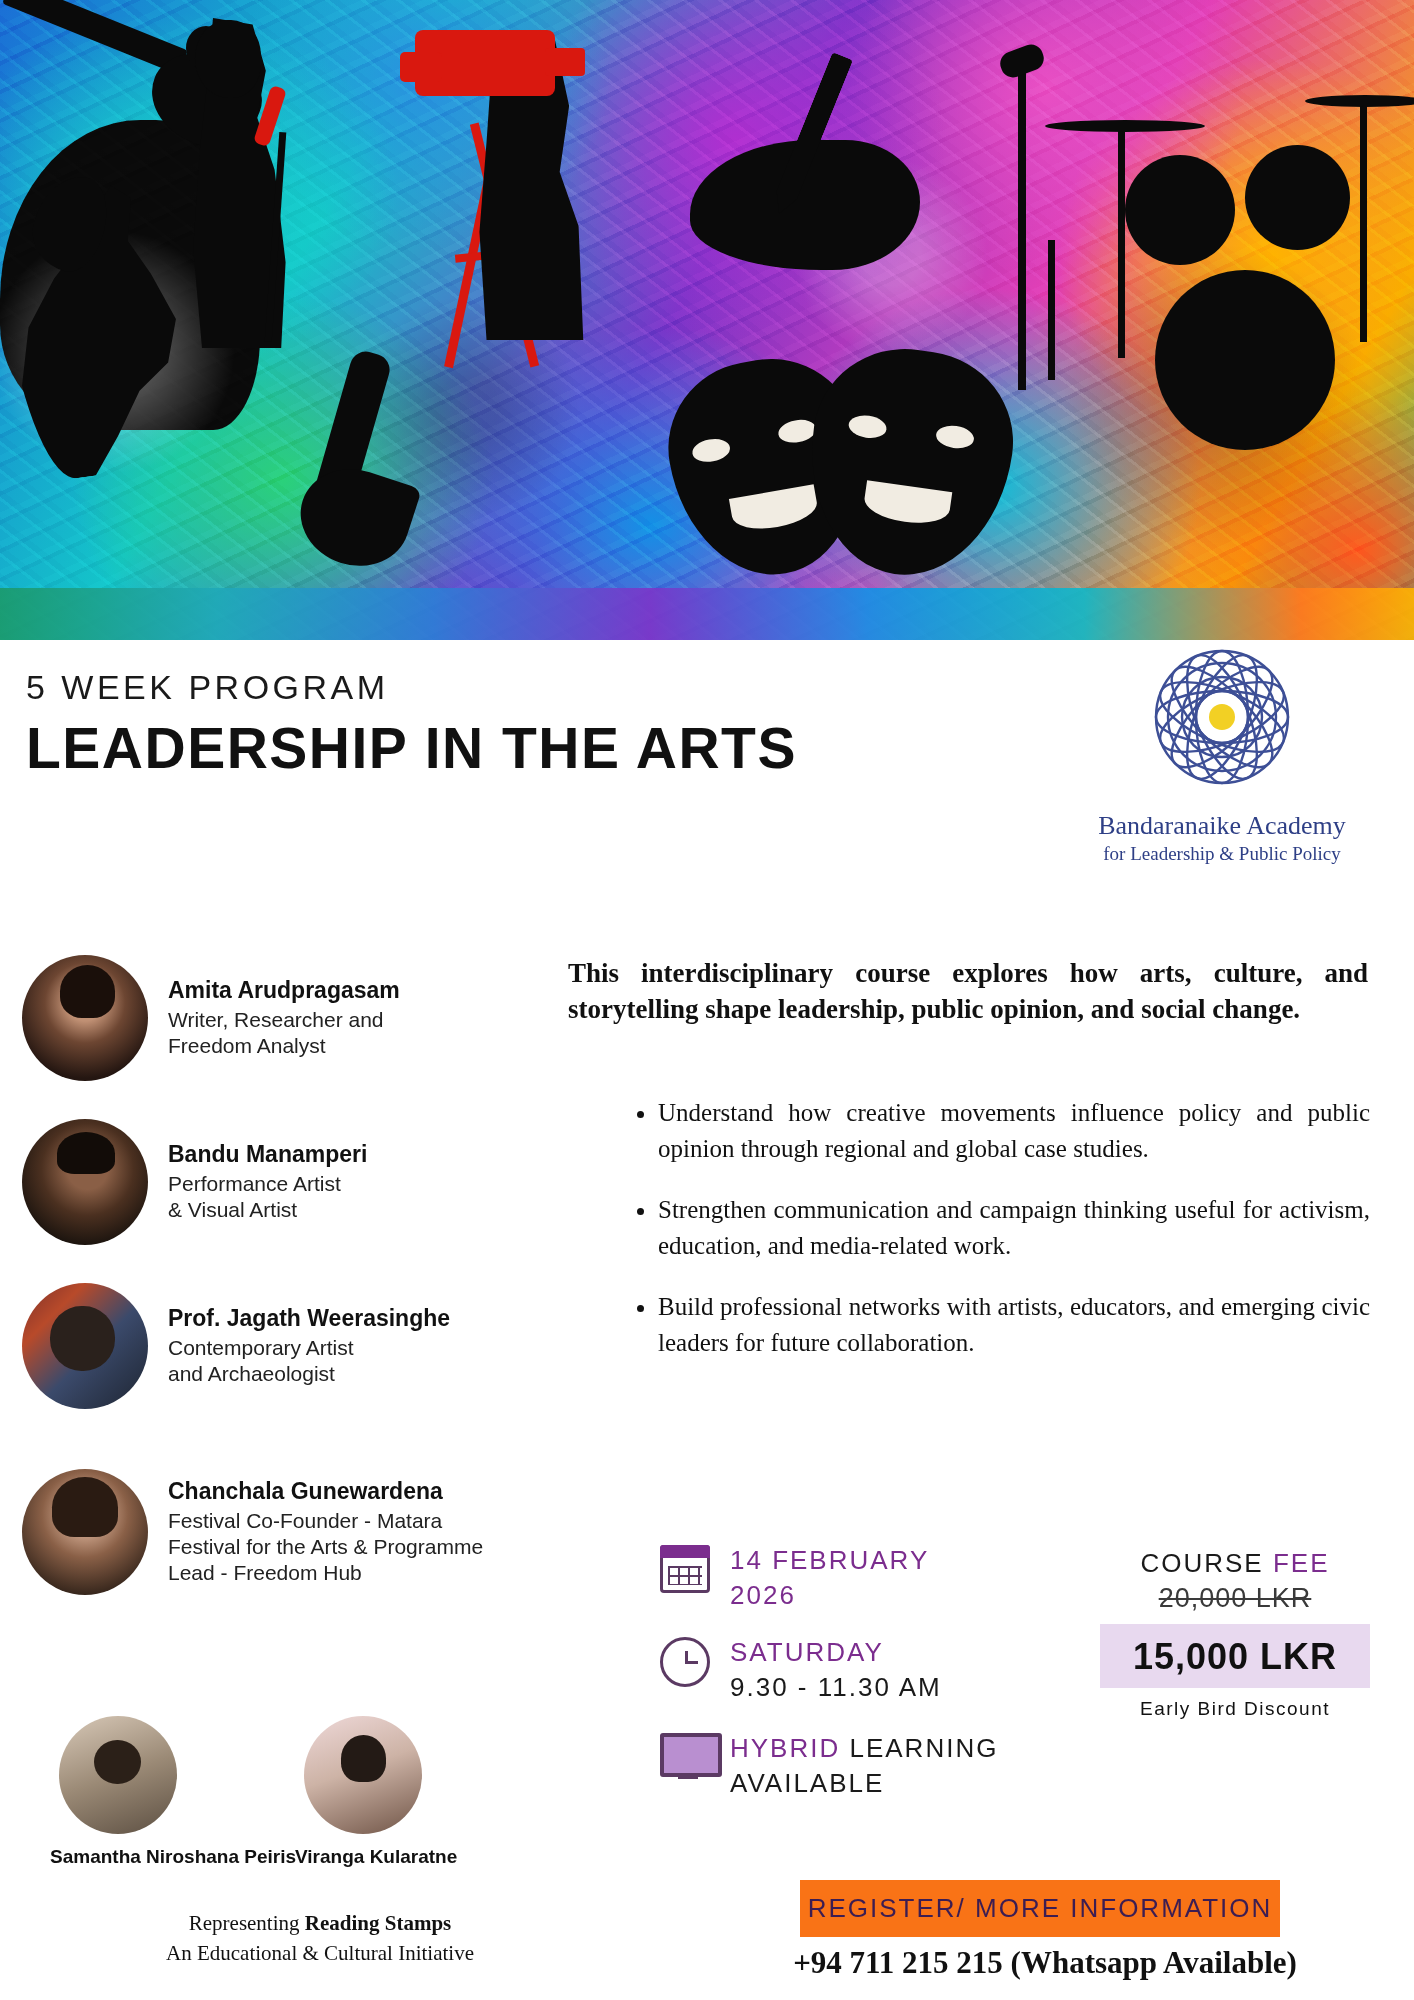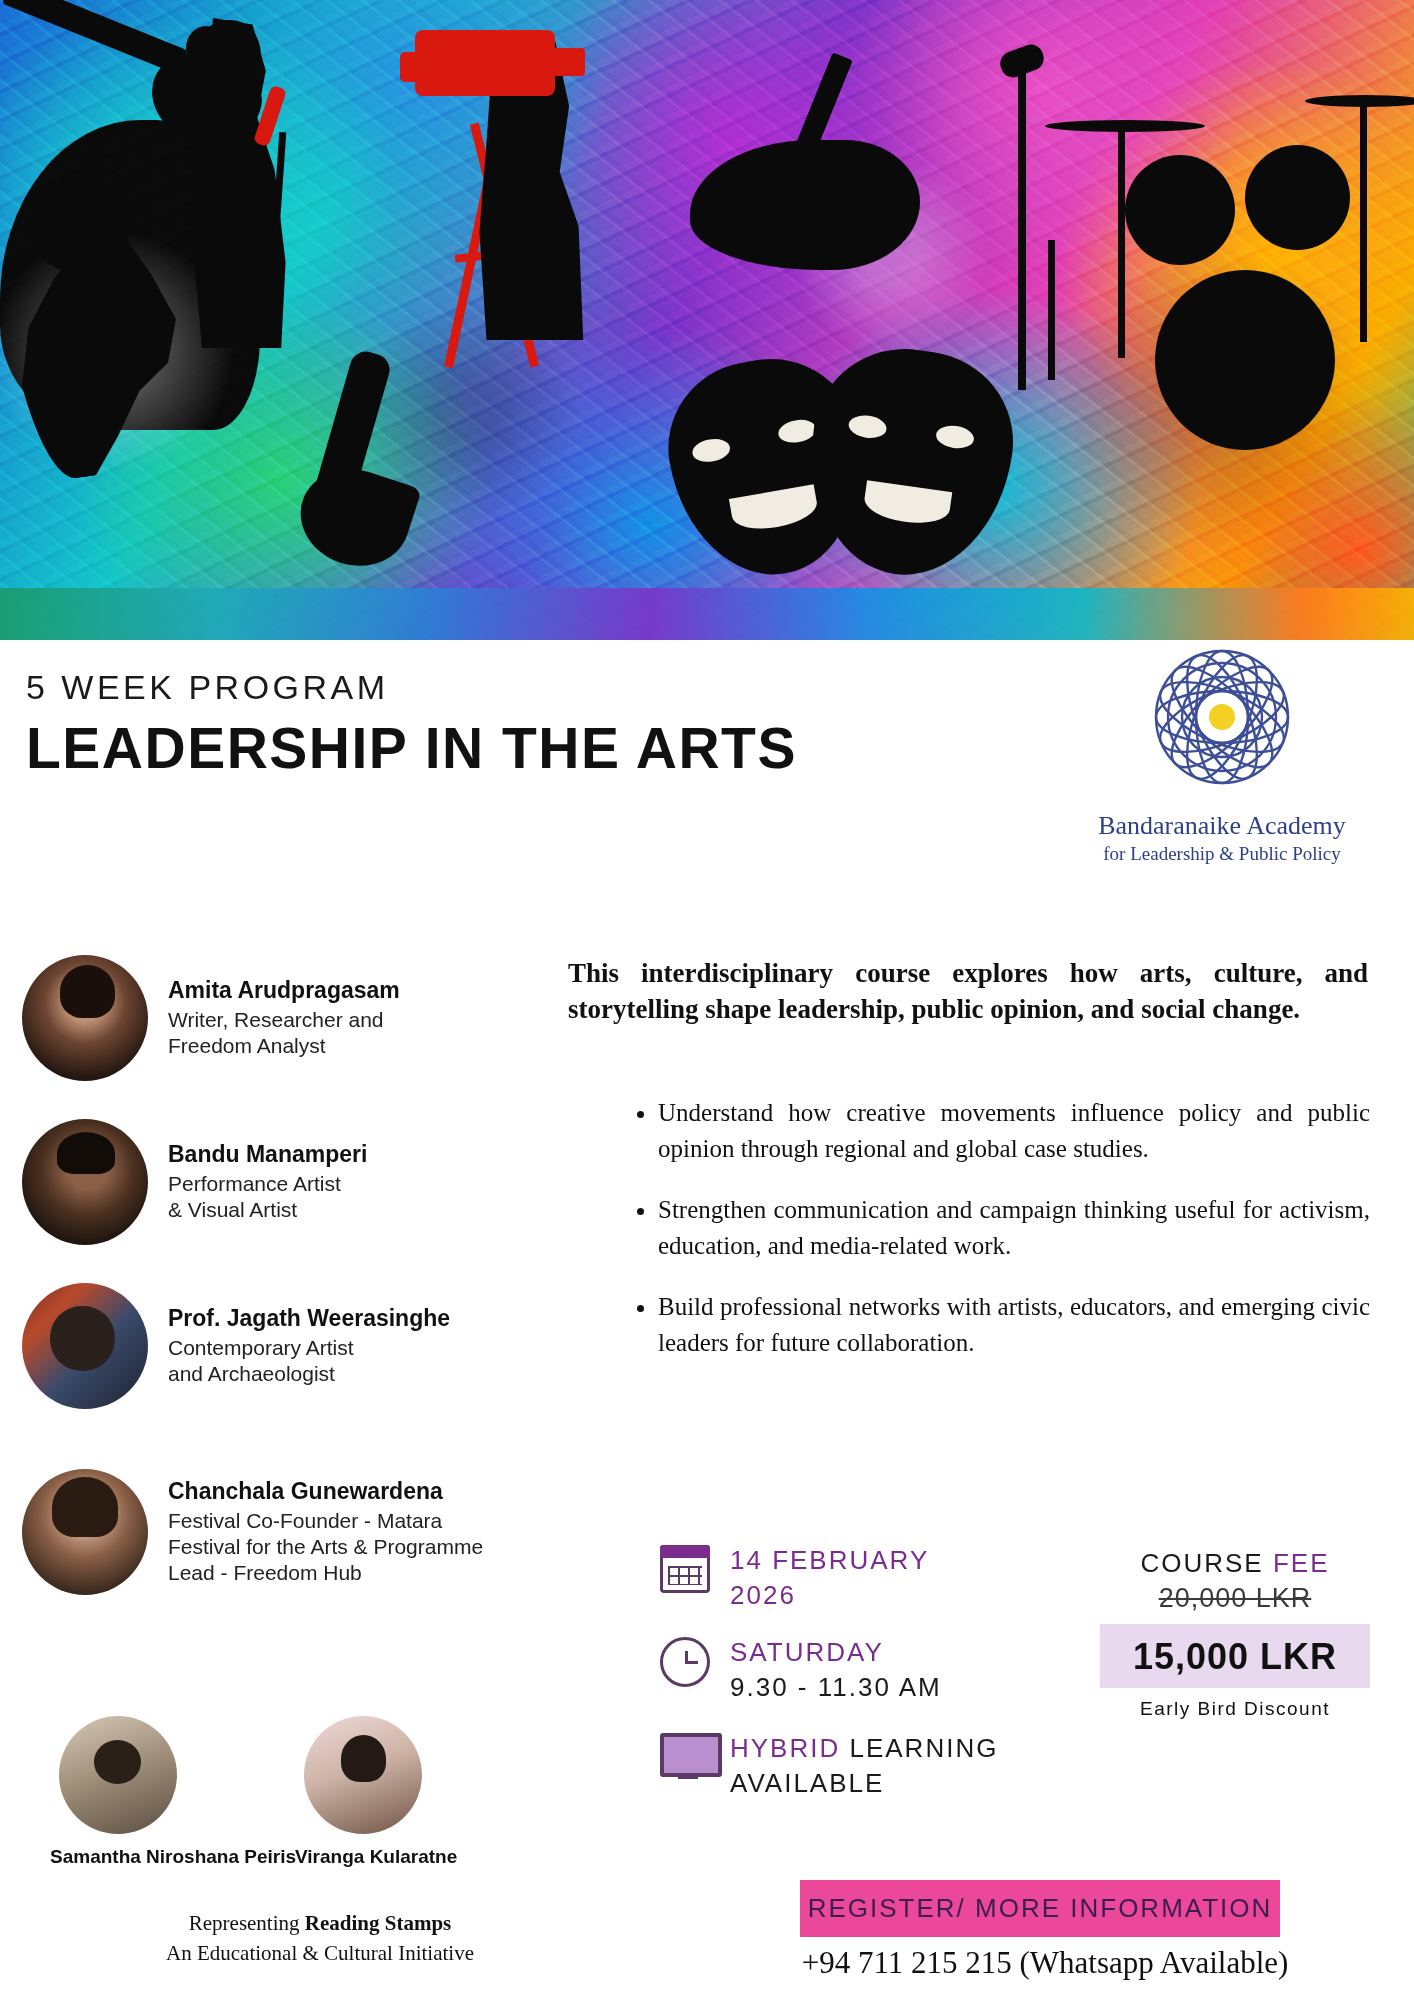--- a/index.html
+++ b/index.html
@@ -294,26 +294,26 @@
   }
   .fee-box {
     margin-top: 10px; background: #e8d9ef; padding: 12px 6px 10px;
   }
   .fee-new { font-size: 36px; font-weight: 700; color: #111; letter-spacing: 1px; }
   .fee-note { font-size: 19px; letter-spacing: 1.5px; color: #111; margin-top: 10px; }
 
   
   .register {
     position: absolute; left: 800px; top: 1880px; width: 480px;
-    background: #ec4899; text-align: center; padding: 13px 0;
+    background: #f97316; text-align: center; padding: 13px 0;
     font-size: 26px; letter-spacing: 2px; color: #3c1d52;
   }
   .phone {
     position: absolute; left: 700px; top: 1945px; width: 690px; text-align: center;
-    font-family: "Liberation Serif", serif; font-size: 31px; font-weight: 400; color: #111;
+    font-family: "Liberation Serif", serif; font-size: 31px; font-weight: 700; color: #111;
   }
 
   
   .ico-cal { width: 50px; height: 48px; border: 3px solid #5b3a63; border-radius: 4px; background: #fff; position: relative; }
   .ico-cal:before {
     content:""; position:absolute; left:-3px; top:-3px; right:-3px; height: 13px; background:#7b2d8e;
     border-radius: 3px 3px 0 0;
   }
   .ico-cal:after {
     content:""; position:absolute; left: 5px; top: 18px; right: 5px; bottom: 5px;

